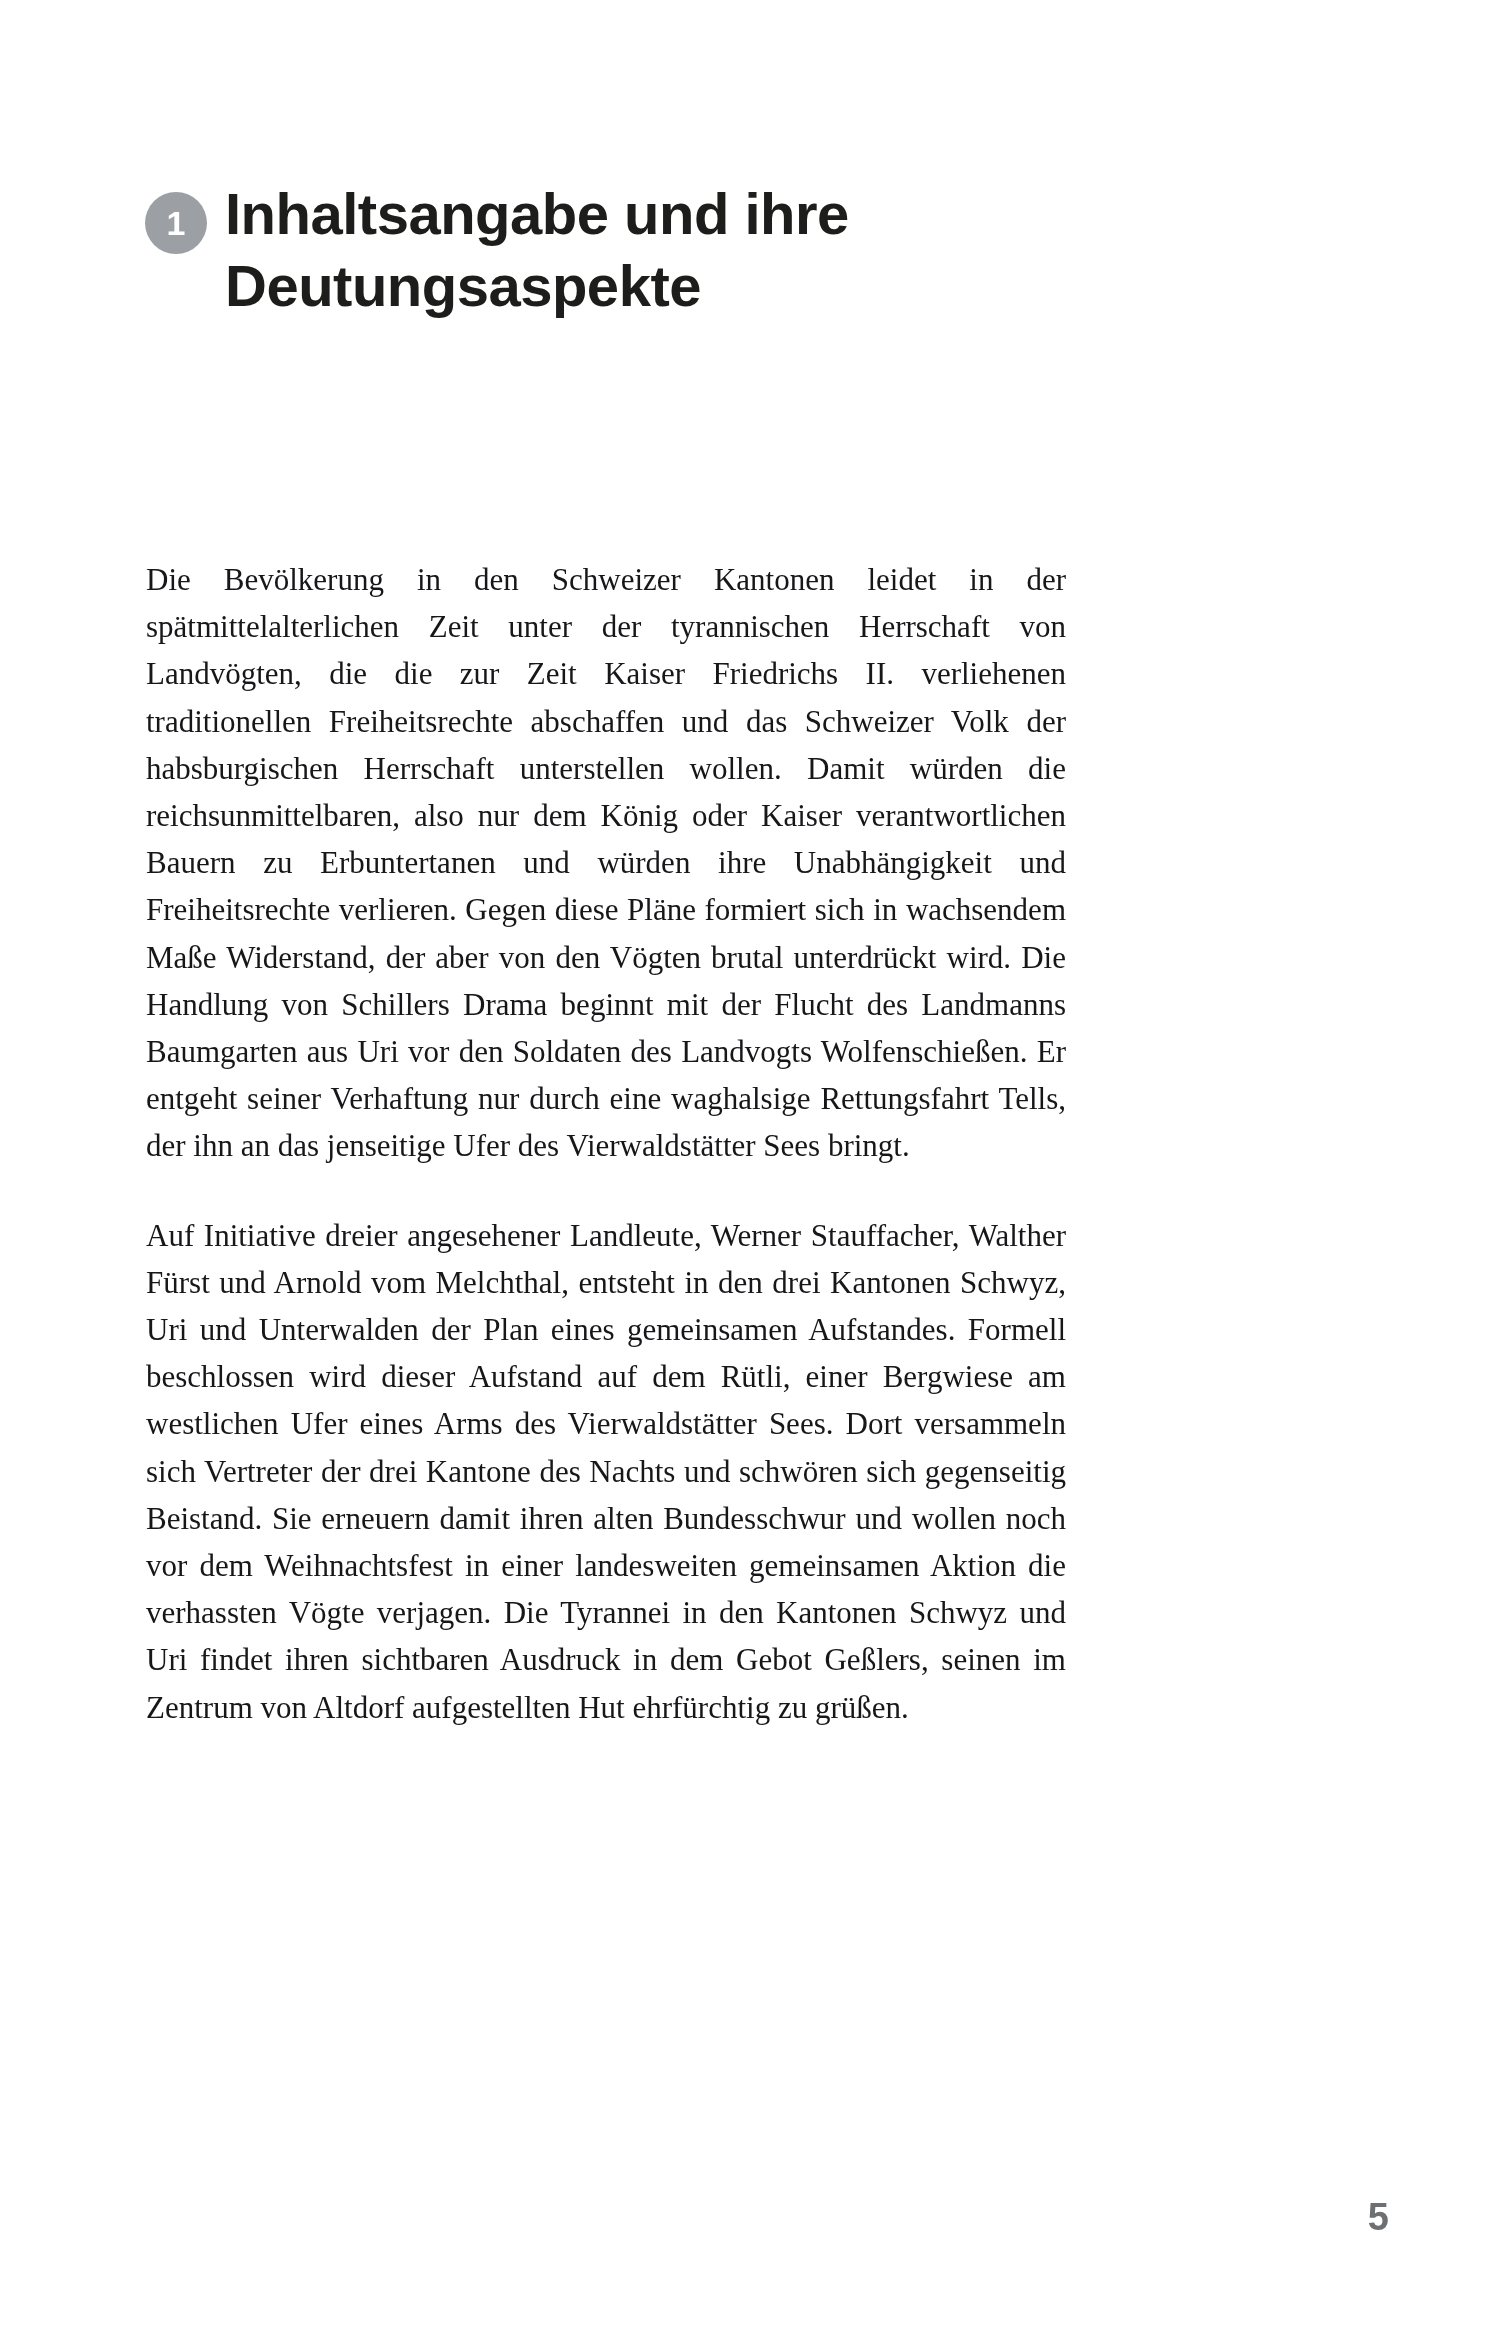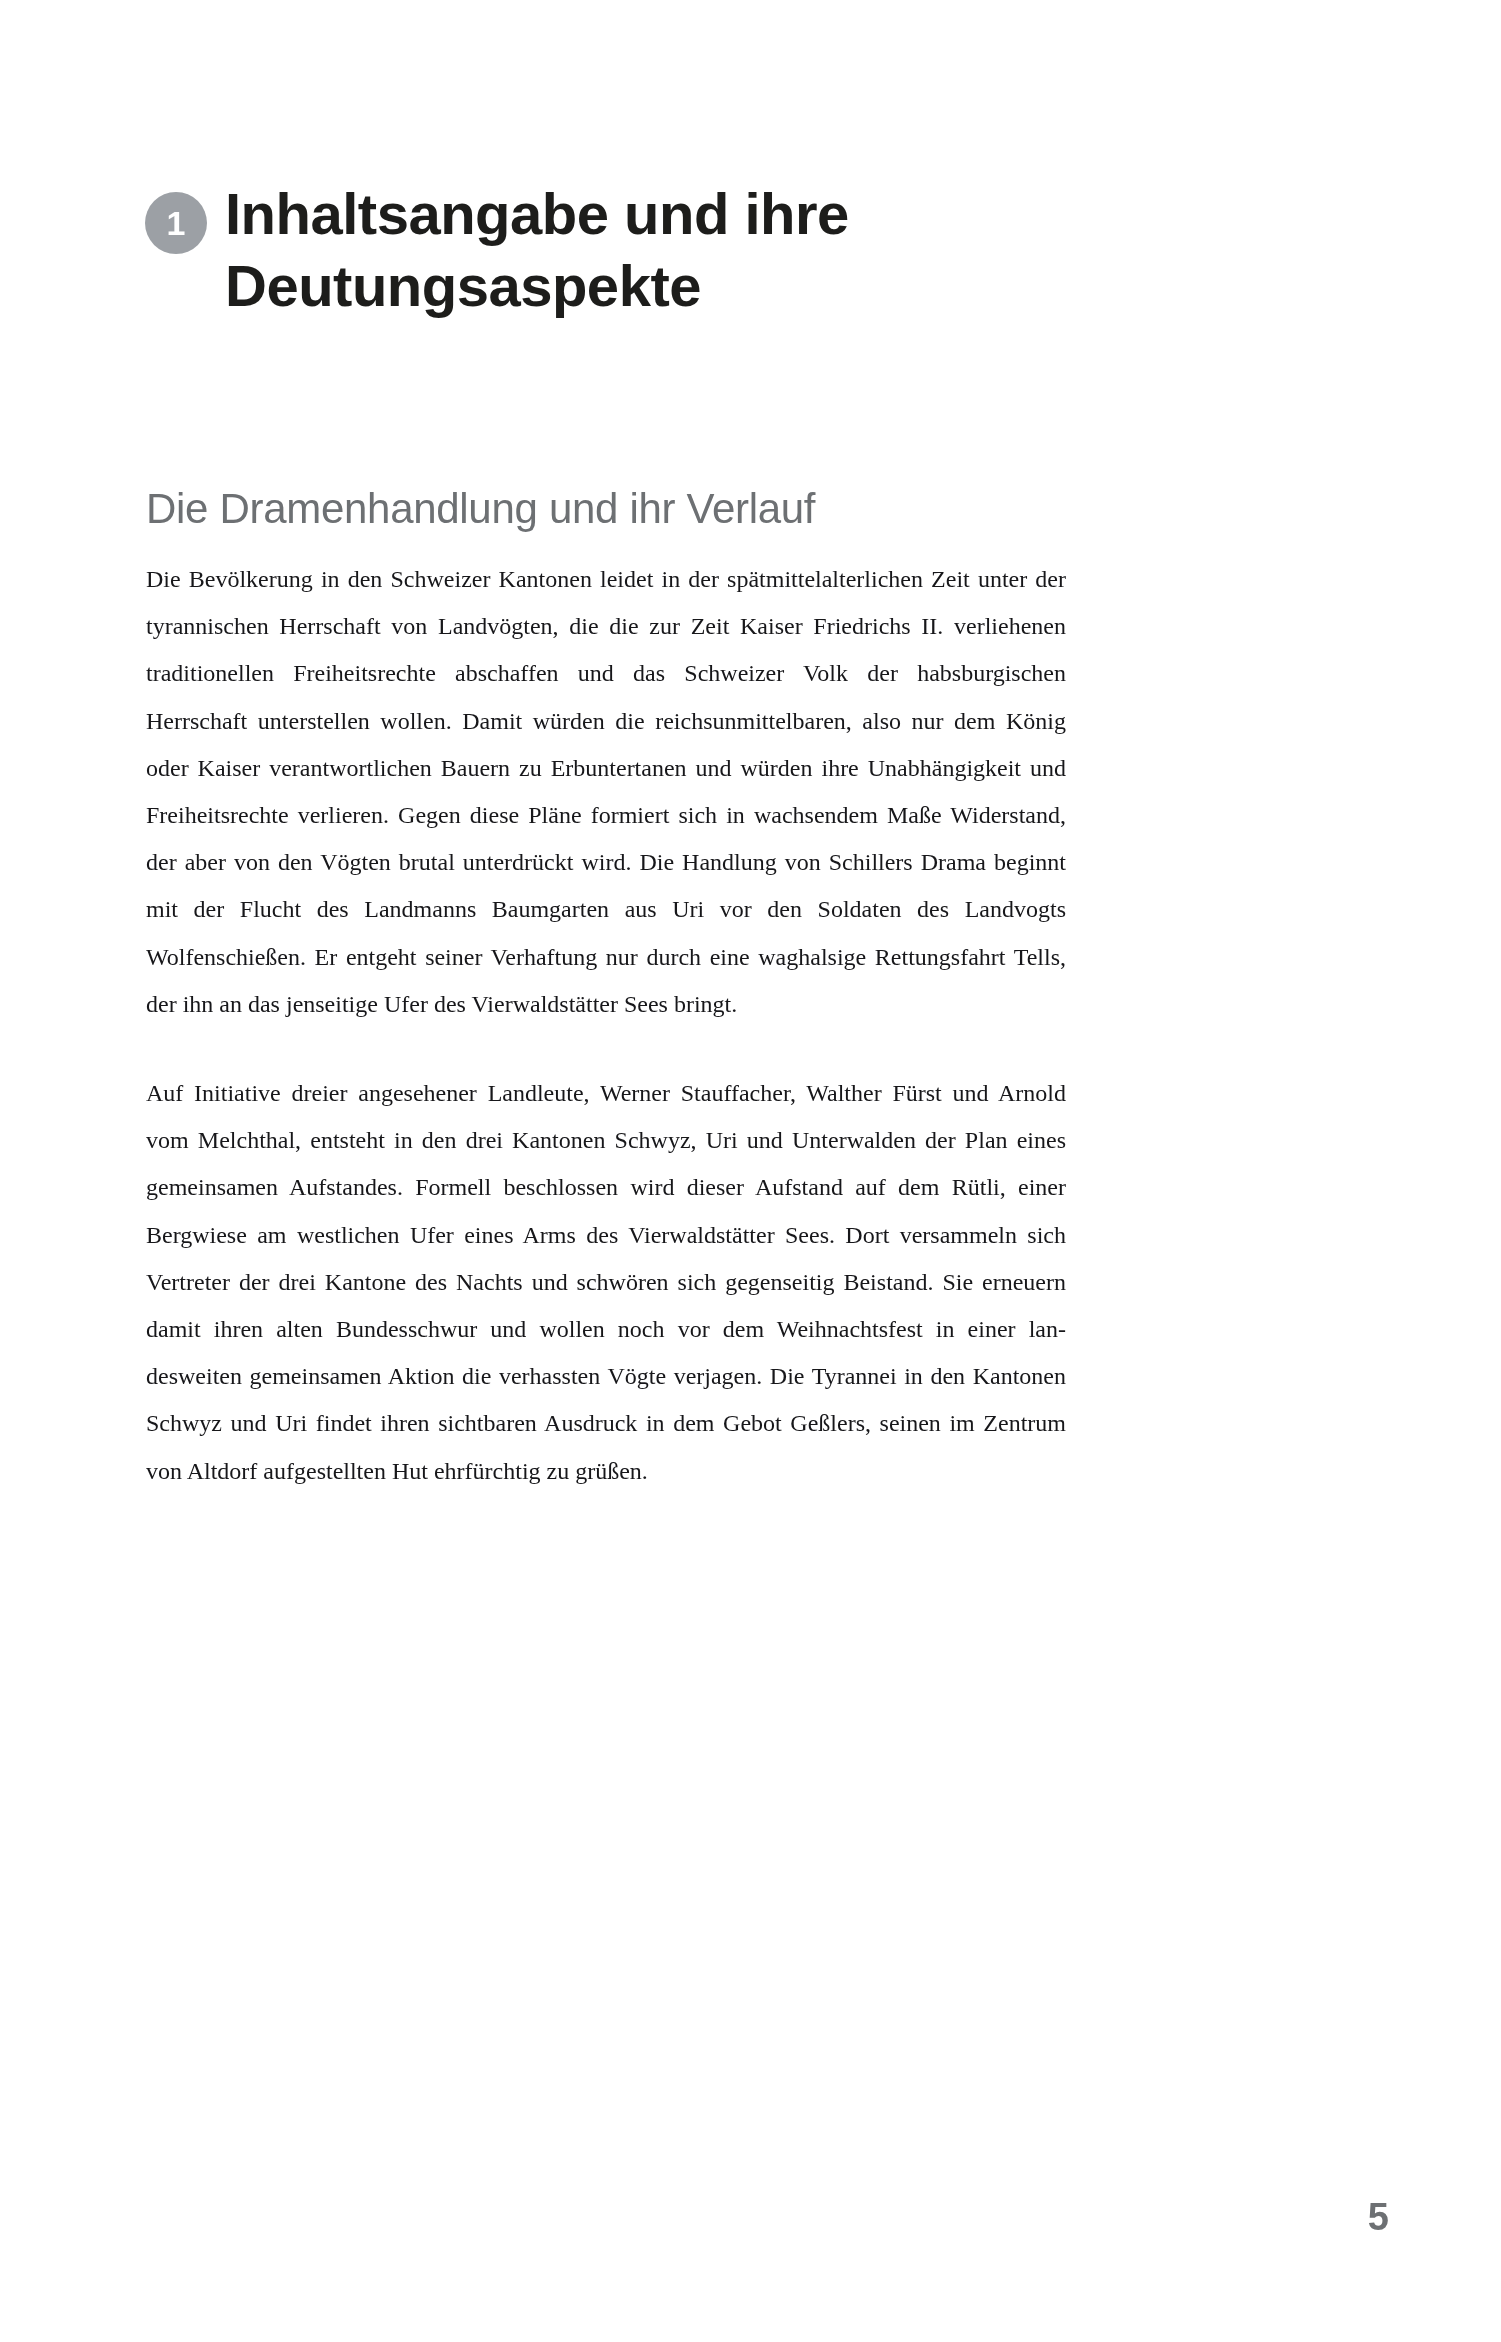--- a/index.html
+++ b/index.html
@@ -80,21 +80,21 @@
   
   .body-column {
     position: absolute;
     left: 146px;
     top: 556px;
     width: 920px;
   }
   .body-paragraph {
     margin: 0 0 42px 0;
     font-family: "Liberation Serif", serif;
-    font-size: 24px;
+    font-size: 31px;
     line-height: 47.2px;
     color: #17171a;
     text-align: justify;
     text-justify: inter-word;
     hyphens: manual;
     -webkit-hyphens: manual;
   }
   .body-paragraph:last-child {
     margin-bottom: 0;
   }
@@ -117,21 +117,20 @@
 <div class="page">
 
   <div class="chapter-head">
     <div class="chapter-head-row">
       <span class="chapter-badge">1</span>
       <h1 class="chapter-title">Inhaltsangabe und ihre
 Deutungsaspekte</h1>
     </div>
   </div>
 
-  <h2 class="section-subhead">Die Dramenhandlung und ihr Verlauf</h2>
 
   <div class="body-column">
     <p class="body-paragraph">Die Bevölkerung in den Schweizer Kantonen leidet in der spätmittelalterlichen Zeit unter der tyrannischen Herr­schaft von Landvögten, die die zur Zeit Kaiser Friedrichs II. verliehenen traditionellen Freiheitsrechte abschaffen und das Schweizer Volk der habsburgischen Herrschaft unterstellen wollen. Damit würden die reichsunmittelba­ren, also nur dem König oder Kaiser verantwortlichen Bauern zu Erbuntertanen und würden ihre Unabhängig­keit und Freiheitsrechte verlieren. Gegen diese Pläne for­miert sich in wachsendem Maße Widerstand, der aber von den Vögten brutal unterdrückt wird. Die Handlung von Schillers Drama beginnt mit der Flucht des Land­manns Baumgarten aus Uri vor den Soldaten des Land­vogts Wolfenschießen. Er entgeht seiner Verhaftung nur durch eine waghalsige Rettungsfahrt Tells, der ihn an das jenseitige Ufer des Vierwaldstätter Sees bringt.</p>
     <p class="body-paragraph">Auf Initiative dreier angesehener Landleute, Werner Stauffacher, Walther Fürst und Arnold vom Melchthal, entsteht in den drei Kantonen Schwyz, Uri und Unter­walden der Plan eines gemeinsamen Aufstandes. For­mell beschlossen wird dieser Aufstand auf dem Rütli, einer Bergwiese am westlichen Ufer eines Arms des Vier­waldstätter Sees. Dort versammeln sich Vertreter der drei Kantone des Nachts und schwören sich gegenseitig Beistand. Sie erneuern damit ihren alten Bundesschwur und wollen noch vor dem Weihnachtsfest in einer lan­desweiten gemeinsamen Aktion die verhassten Vögte verjagen. Die Tyrannei in den Kantonen Schwyz und Uri findet ihren sichtbaren Ausdruck in dem Gebot Geßlers, seinen im Zentrum von Altdorf aufgestellten Hut ehr­fürchtig zu grüßen.</p>
   </div>
 
   <div class="page-number">5</div>
 
 </div>
 

